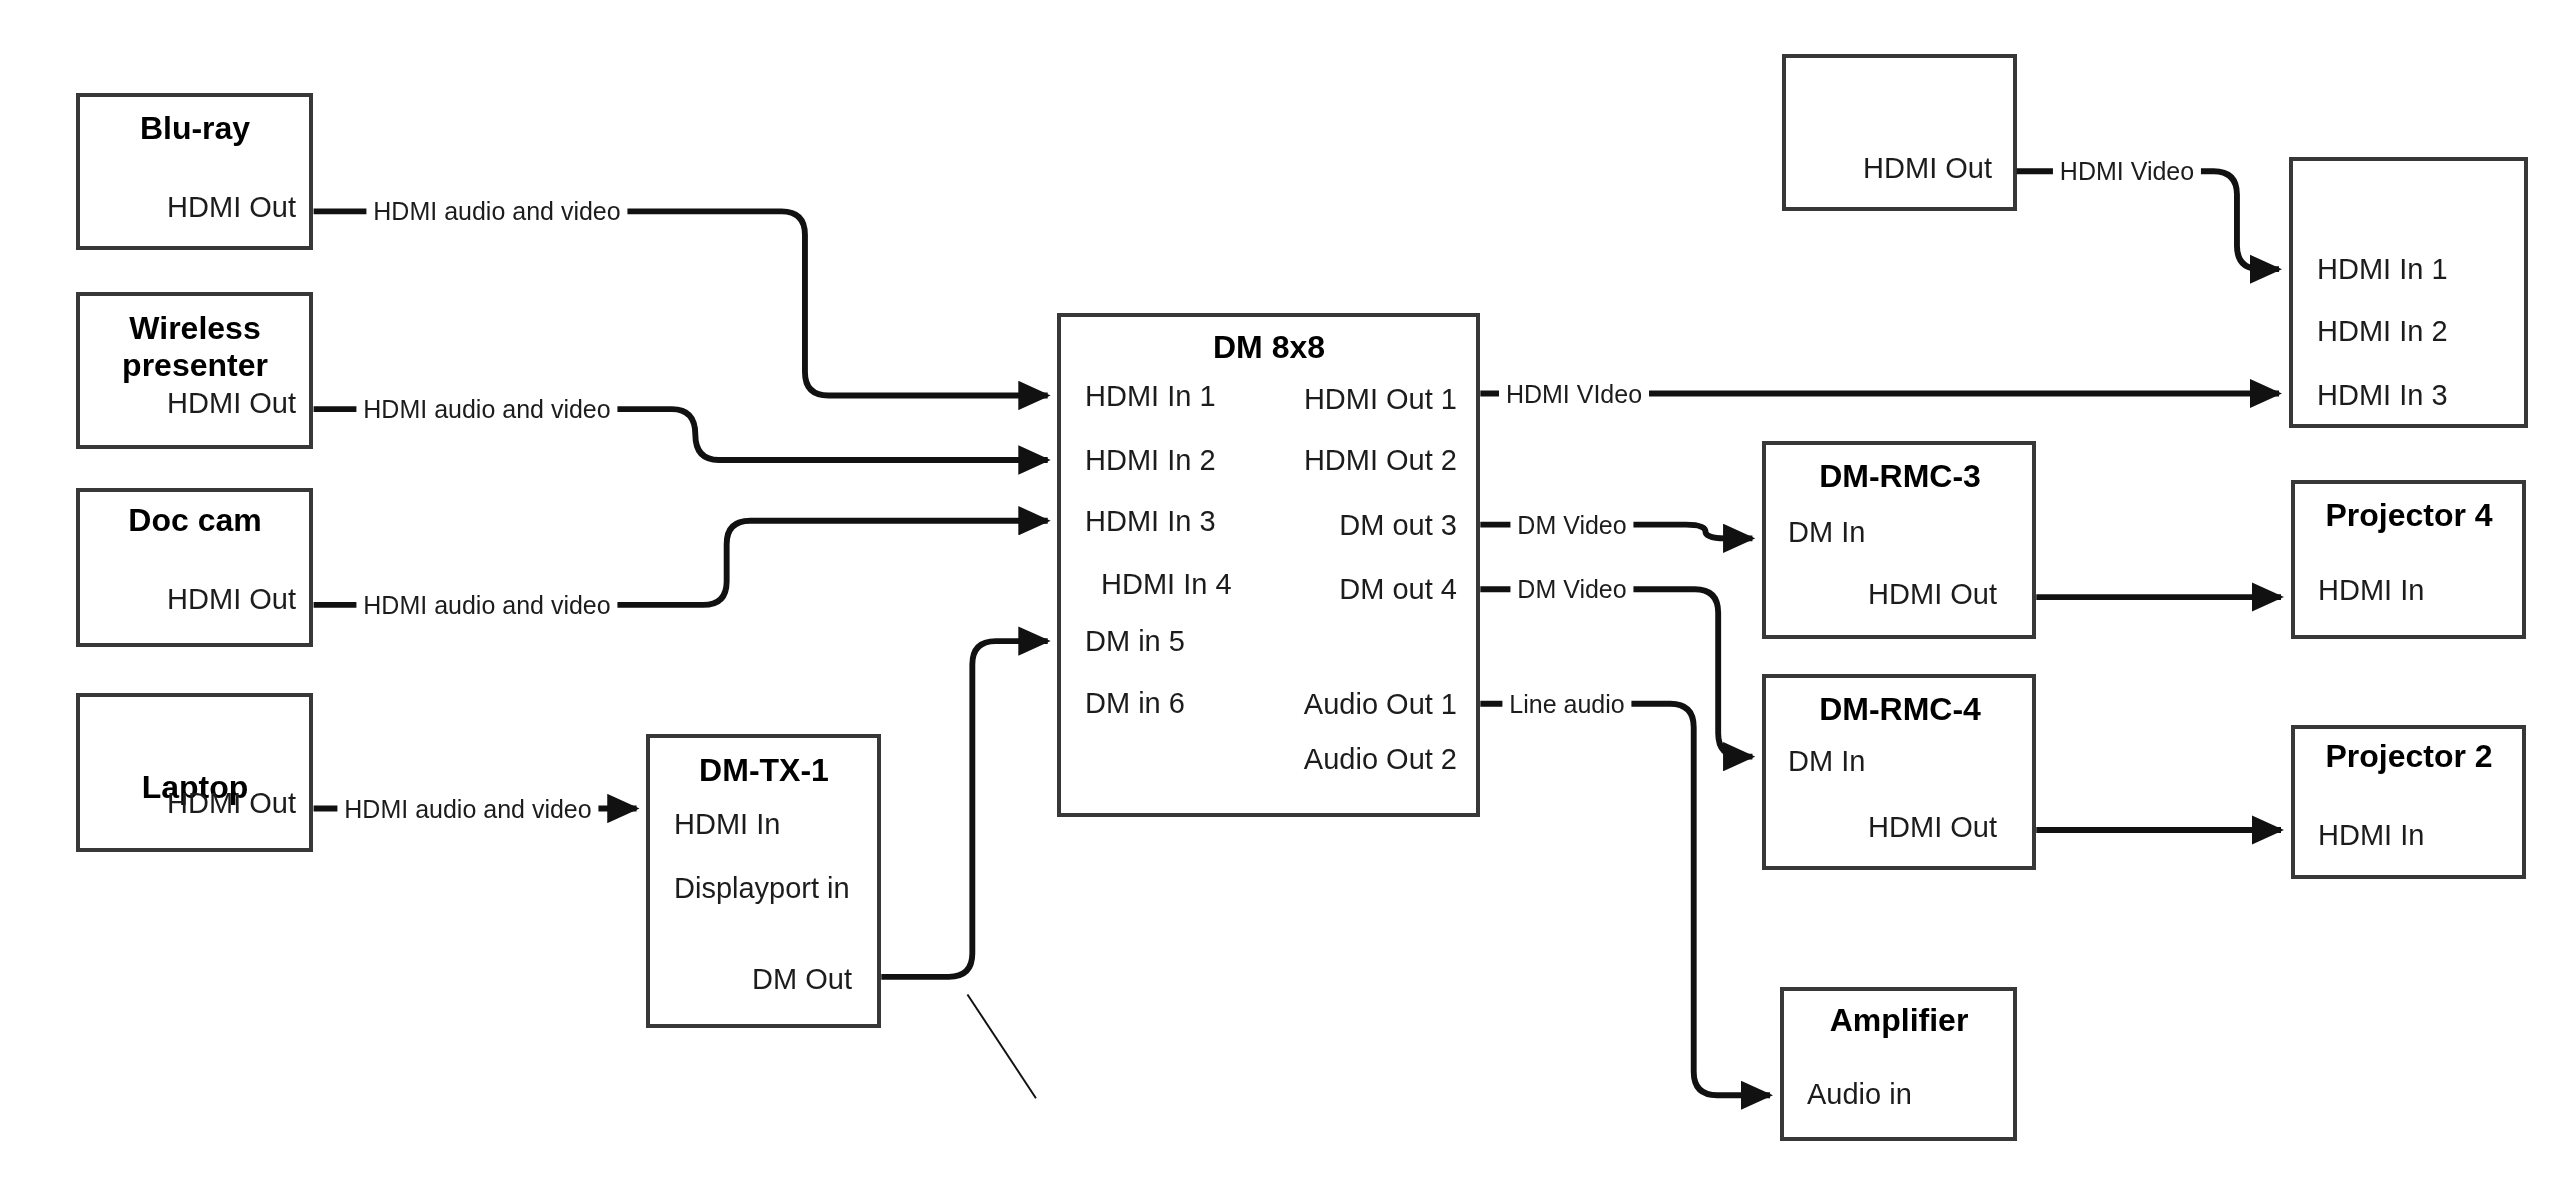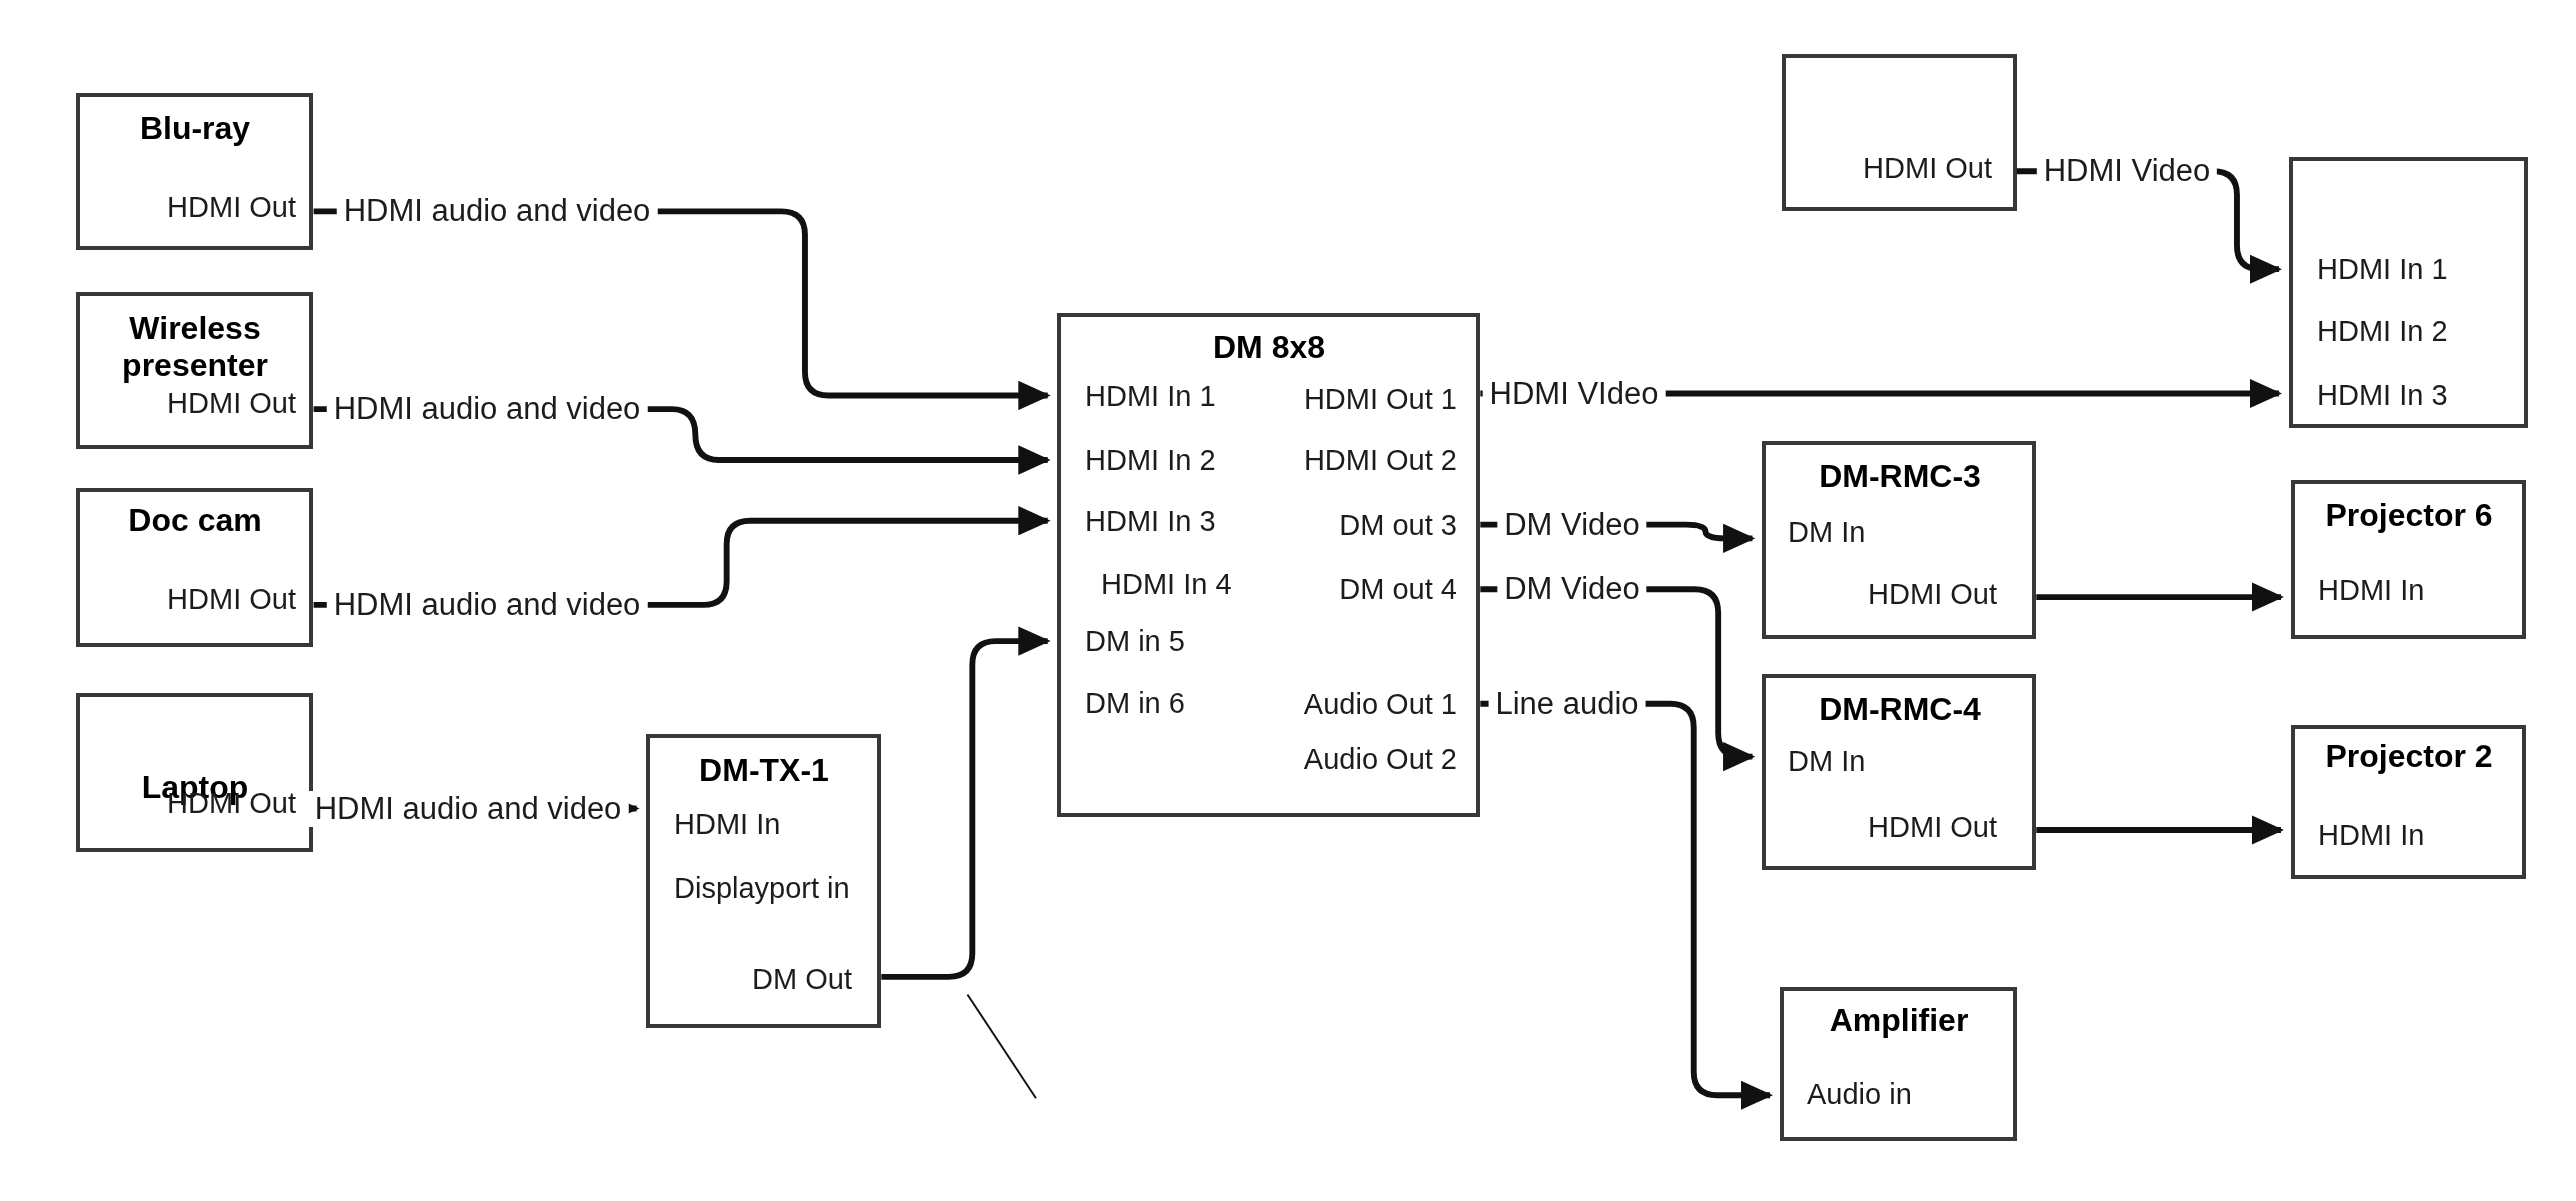--- a/index.html
+++ b/index.html
@@ -5,21 +5,21 @@
   html,body{margin:0;padding:0;background:#ffffff;}
   #canvas{position:relative;width:2576px;height:1201px;background:#ffffff;
           font-family:"Liberation Sans",sans-serif;overflow:hidden;}
   .box{position:absolute;border:4.9px solid #383838;background:#ffffff;box-sizing:border-box;}
   .title{position:absolute;font-weight:bold;font-size:32px;line-height:37px;color:#000000;
          text-align:center;white-space:normal;}
   .port{position:absolute;font-size:29px;color:#1c1c1c;white-space:nowrap;
         transform:translateY(-50%);line-height:29px;}
   .port.r{text-align:right;}
   .wire-label{position:absolute;transform:translate(-50%,-50%);background:#ffffff;
-        padding:0 6.9px;font-size:31px;color:#1c1c1c;white-space:nowrap;z-index:30;}
+        padding:0 6.9px;font-size:25px;color:#1c1c1c;white-space:nowrap;z-index:30;}
   .note{position:absolute;border:2px dotted #555555;background:#ffffff;z-index:30;
         font-size:25.5px;color:#1c1c1c;text-align:center;display:flex;align-items:center;
         justify-content:center;line-height:31px;box-sizing:border-box;padding:3.9px 11.7px;}
   svg.wires{position:absolute;left:0;top:0;z-index:20;pointer-events:none;}
   .layer-text{position:absolute;left:0;top:0;width:100%;height:100%;z-index:25;}
 </style>
 </head>
 <body>
 
 <div id="canvas">
@@ -64,21 +64,21 @@
   <div class="layer-text">
 
     <div class="title" style="left:92px;  top:110px; width:206px;">Blu-ray</div>
     <div class="title" style="left:92px;  top:310px; width:206px;">Wireless presenter</div>
     <div class="title" style="left:92px;  top:502px; width:206px;">Doc cam</div>
     <div class="title" style="left:92px;  top:749px; width:206px;margin-top:20px;">Laptop</div>
     <div class="title" style="left:661px; top:752px; width:206px;">DM-TX-1</div>
     <div class="title" style="left:1166px;top:329px; width:206px;">DM 8x8</div>
     <div class="title" style="left:1797px;top:458px; width:206px;">DM-RMC-3</div>
     <div class="title" style="left:1797px;top:691px; width:206px;">DM-RMC-4</div>
-    <div class="title" style="left:2306px;top:497px; width:206px;">Projector 6</div>
+    <div class="title" style="left:2306px;top:497px; width:206px;">Projector 4</div>
     <div class="title" style="left:2306px;top:738px; width:206px;">Projector 2</div>
     <div class="title" style="left:1796px;top:1002px;width:206px;">Amplifier</div>
 
     <div class="port r" style="right:2280px;top:207px;">HDMI Out</div>
     <div class="port r" style="right:2280px;top:403px;">HDMI Out</div>
     <div class="port r" style="right:2280px;top:599px;">HDMI Out</div>
     <div class="port r" style="right:2280px;top:803px;">HDMI Out</div>
 
     <div class="port" style="left:674px;top:824px;">HDMI In</div>
     <div class="port" style="left:674px;top:888px;">Displayport in</div>

